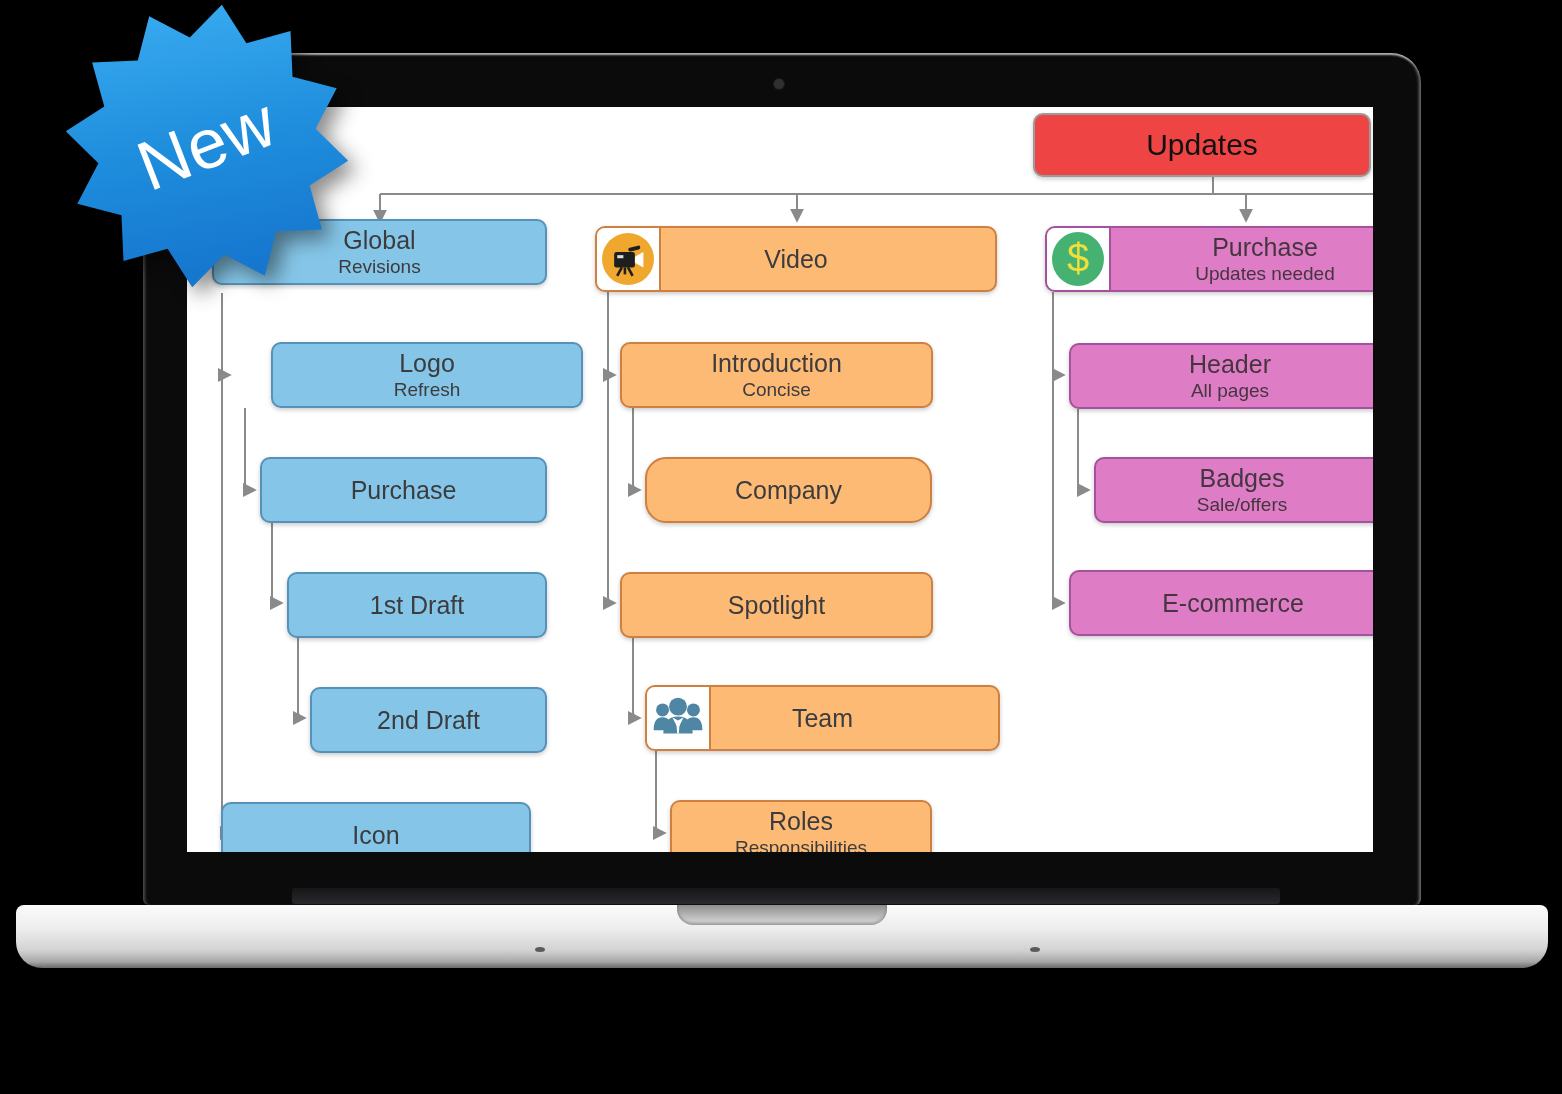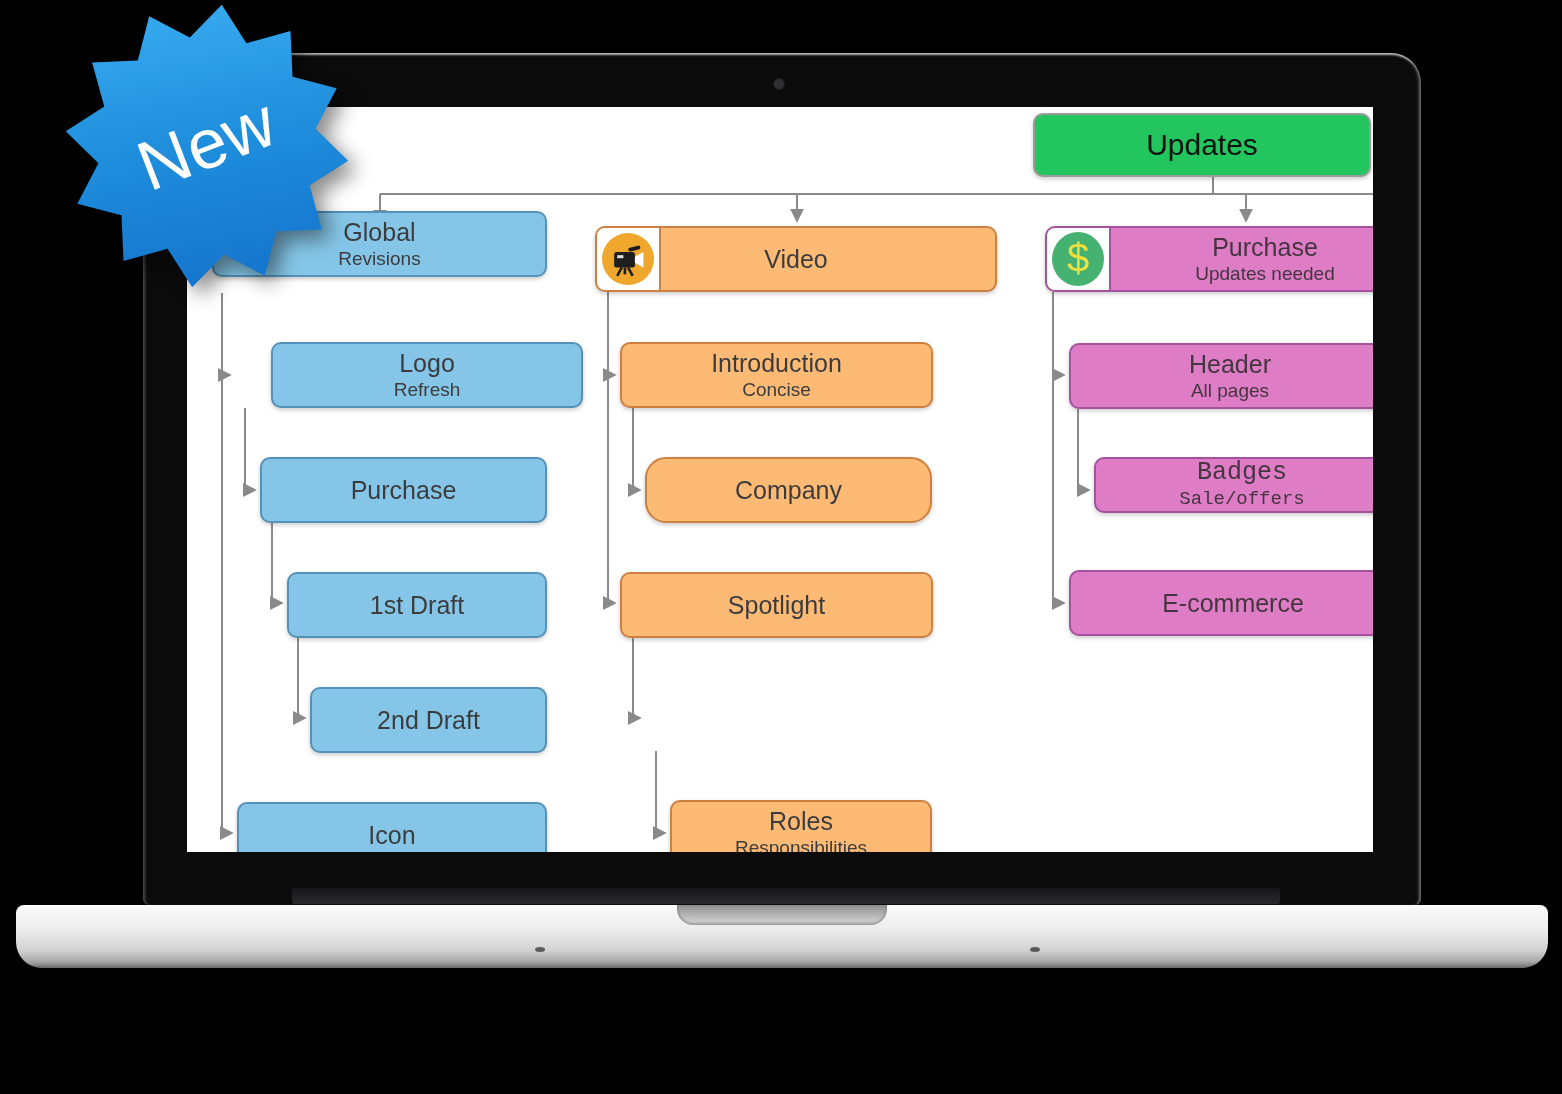--- a/index.html
+++ b/index.html
@@ -28,46 +28,46 @@
   .node{position:absolute;display:flex;box-sizing:border-box;border:2px solid;border-radius:10px;
         box-shadow:0 2px 4px rgba(70,70,70,0.28);cursor:default;}
   .node-body{flex:1;display:flex;flex-direction:column;justify-content:center;align-items:center;
         text-align:center;line-height:1.15;}
   .node .title{font-size:25px;color:#3c3c3e;}
   .node .sub{font-size:19px;color:#3c3c3e;margin-top:2px;}
   .icon-box{width:64px;box-sizing:border-box;background:#fff;border-right:2px solid;
         border-radius:8px 0 0 8px;display:flex;align-items:center;justify-content:center;flex:none;}
   .has-icon .node-body{padding-right:64px;} 
 
-  .root-node{background:#22c55e;border-color:#9b9b9b;}
+  .root-node{background:#ef4444;border-color:#9b9b9b;}
   .root-node .title{font-size:30px;color:#111;}
   .blue{background:#85C6E8;border-color:#5591B8;}
   .orange{background:#fdba74;border-color:#CE8040;}
   .orange .icon-box{border-right-color:#CE8040;}
   .pink{background:#DE7CC6;border-color:#A4519E;}
   .pink .icon-box{border-right-color:#A4519E;}
   .pink .title,.pink .sub{color:#45353f;}
 
   
   #n-updates{left:846px;top:6px;width:338px;height:64px;}
-  #n-global{left:25px;top:104px;width:335px;height:66px;}
+  #n-global{left:25px;top:112px;width:335px;height:66px;}
   #n-logo{left:48px;top:235px;width:312px;height:66px;margin-left:36px;}
   #n-mockups{left:73px;top:350px;width:287px;height:66px;}
   #n-draft1{left:100px;top:465px;width:260px;height:66px;}
   #n-draft2{left:123px;top:580px;width:237px;height:66px;}
-  #n-icon{left:50px;top:695px;width:310px;height:66px;}
+  #n-icon{left:34px;top:695px;width:310px;height:66px;}
   #n-video{left:408px;top:119px;width:402px;height:66px;}
   #n-introduction{left:433px;top:235px;width:313px;height:66px;justify-content:flex-end;}
   #n-company{left:458px;top:350px;width:287px;height:66px;border-radius:21px;}
   #n-spotlight{left:433px;top:465px;width:313px;height:66px;}
   #n-team{left:458px;top:578px;width:355px;height:66px;}
   #n-roles{left:483px;top:693px;width:262px;height:66px;}
   #n-purchase{left:858px;top:119px;width:440px;height:66px;}
   #n-header{left:882px;top:236px;width:322px;height:66px;}
-  #n-badges{left:907px;top:350px;width:296px;height:56px;font-family:Liberation Mono, monospace;}
+  #n-badges{left:907px;top:350px;width:296px;height:66px;}
   #n-ecommerce{left:882px;top:463px;width:328px;height:66px;}
 
   .connectors{position:absolute;left:0;top:0;pointer-events:none;}
 
   .circle-icon{width:52px;height:52px;border-radius:50%;display:flex;align-items:center;justify-content:center;}
   .dollar{background:#45B272;color:#F0DF3A;font-size:40px;line-height:1;padding-bottom:2px;}
   .cam{background:#EFA82D;}
 
   
   .badge{position:absolute;left:55px;top:-4px;filter:drop-shadow(9px 9px 10px rgba(0,0,0,0.45));}
@@ -181,20 +181,39 @@
         </div>
       </div>
       <div class="node orange" id="n-company">
         <div class="node-body">
             <div class="title">Company</div>
           </div>
       </div>
       <div class="node orange" id="n-spotlight">
         <div class="node-body">
             <div class="title">Spotlight</div>
+          </div>
+      </div>
+      <div class="node orange has-icon" id="n-team">
+        <div class="icon-box">
+          <svg width="52" height="44" viewBox="0 0 64 54">
+            <g fill="#4E86A4">
+              <circle cx="13" cy="17" r="8"></circle>
+              <path d="M2,42 q0,-16 11,-16 q11,0 11,16 z"></path>
+              <circle cx="51" cy="17" r="8"></circle>
+              <path d="M40,42 q0,-16 11,-16 q11,0 11,16 z"></path>
+              <circle cx="32" cy="13" r="11"></circle>
+              <path d="M14,46 q0,-21 18,-21 q18,0 18,21 z"></path>
+            </g>
+            <polygon points="25,26 32,40 39,26 32,30" fill="#ffffff"></polygon>
+            <polygon points="30,33 34,33 33,46 31,46" fill="#ffffff"></polygon>
+          </svg>
+        </div>
+        <div class="node-body">
+            <div class="title">Team</div>
           </div>
       </div>
       <div class="node orange" id="n-roles">
         <div class="node-body">
           <div class="title">Roles</div>
           <div class="sub">Responsibilities</div>
         </div>
       </div>
 
       <div class="node pink has-icon" id="n-purchase">

